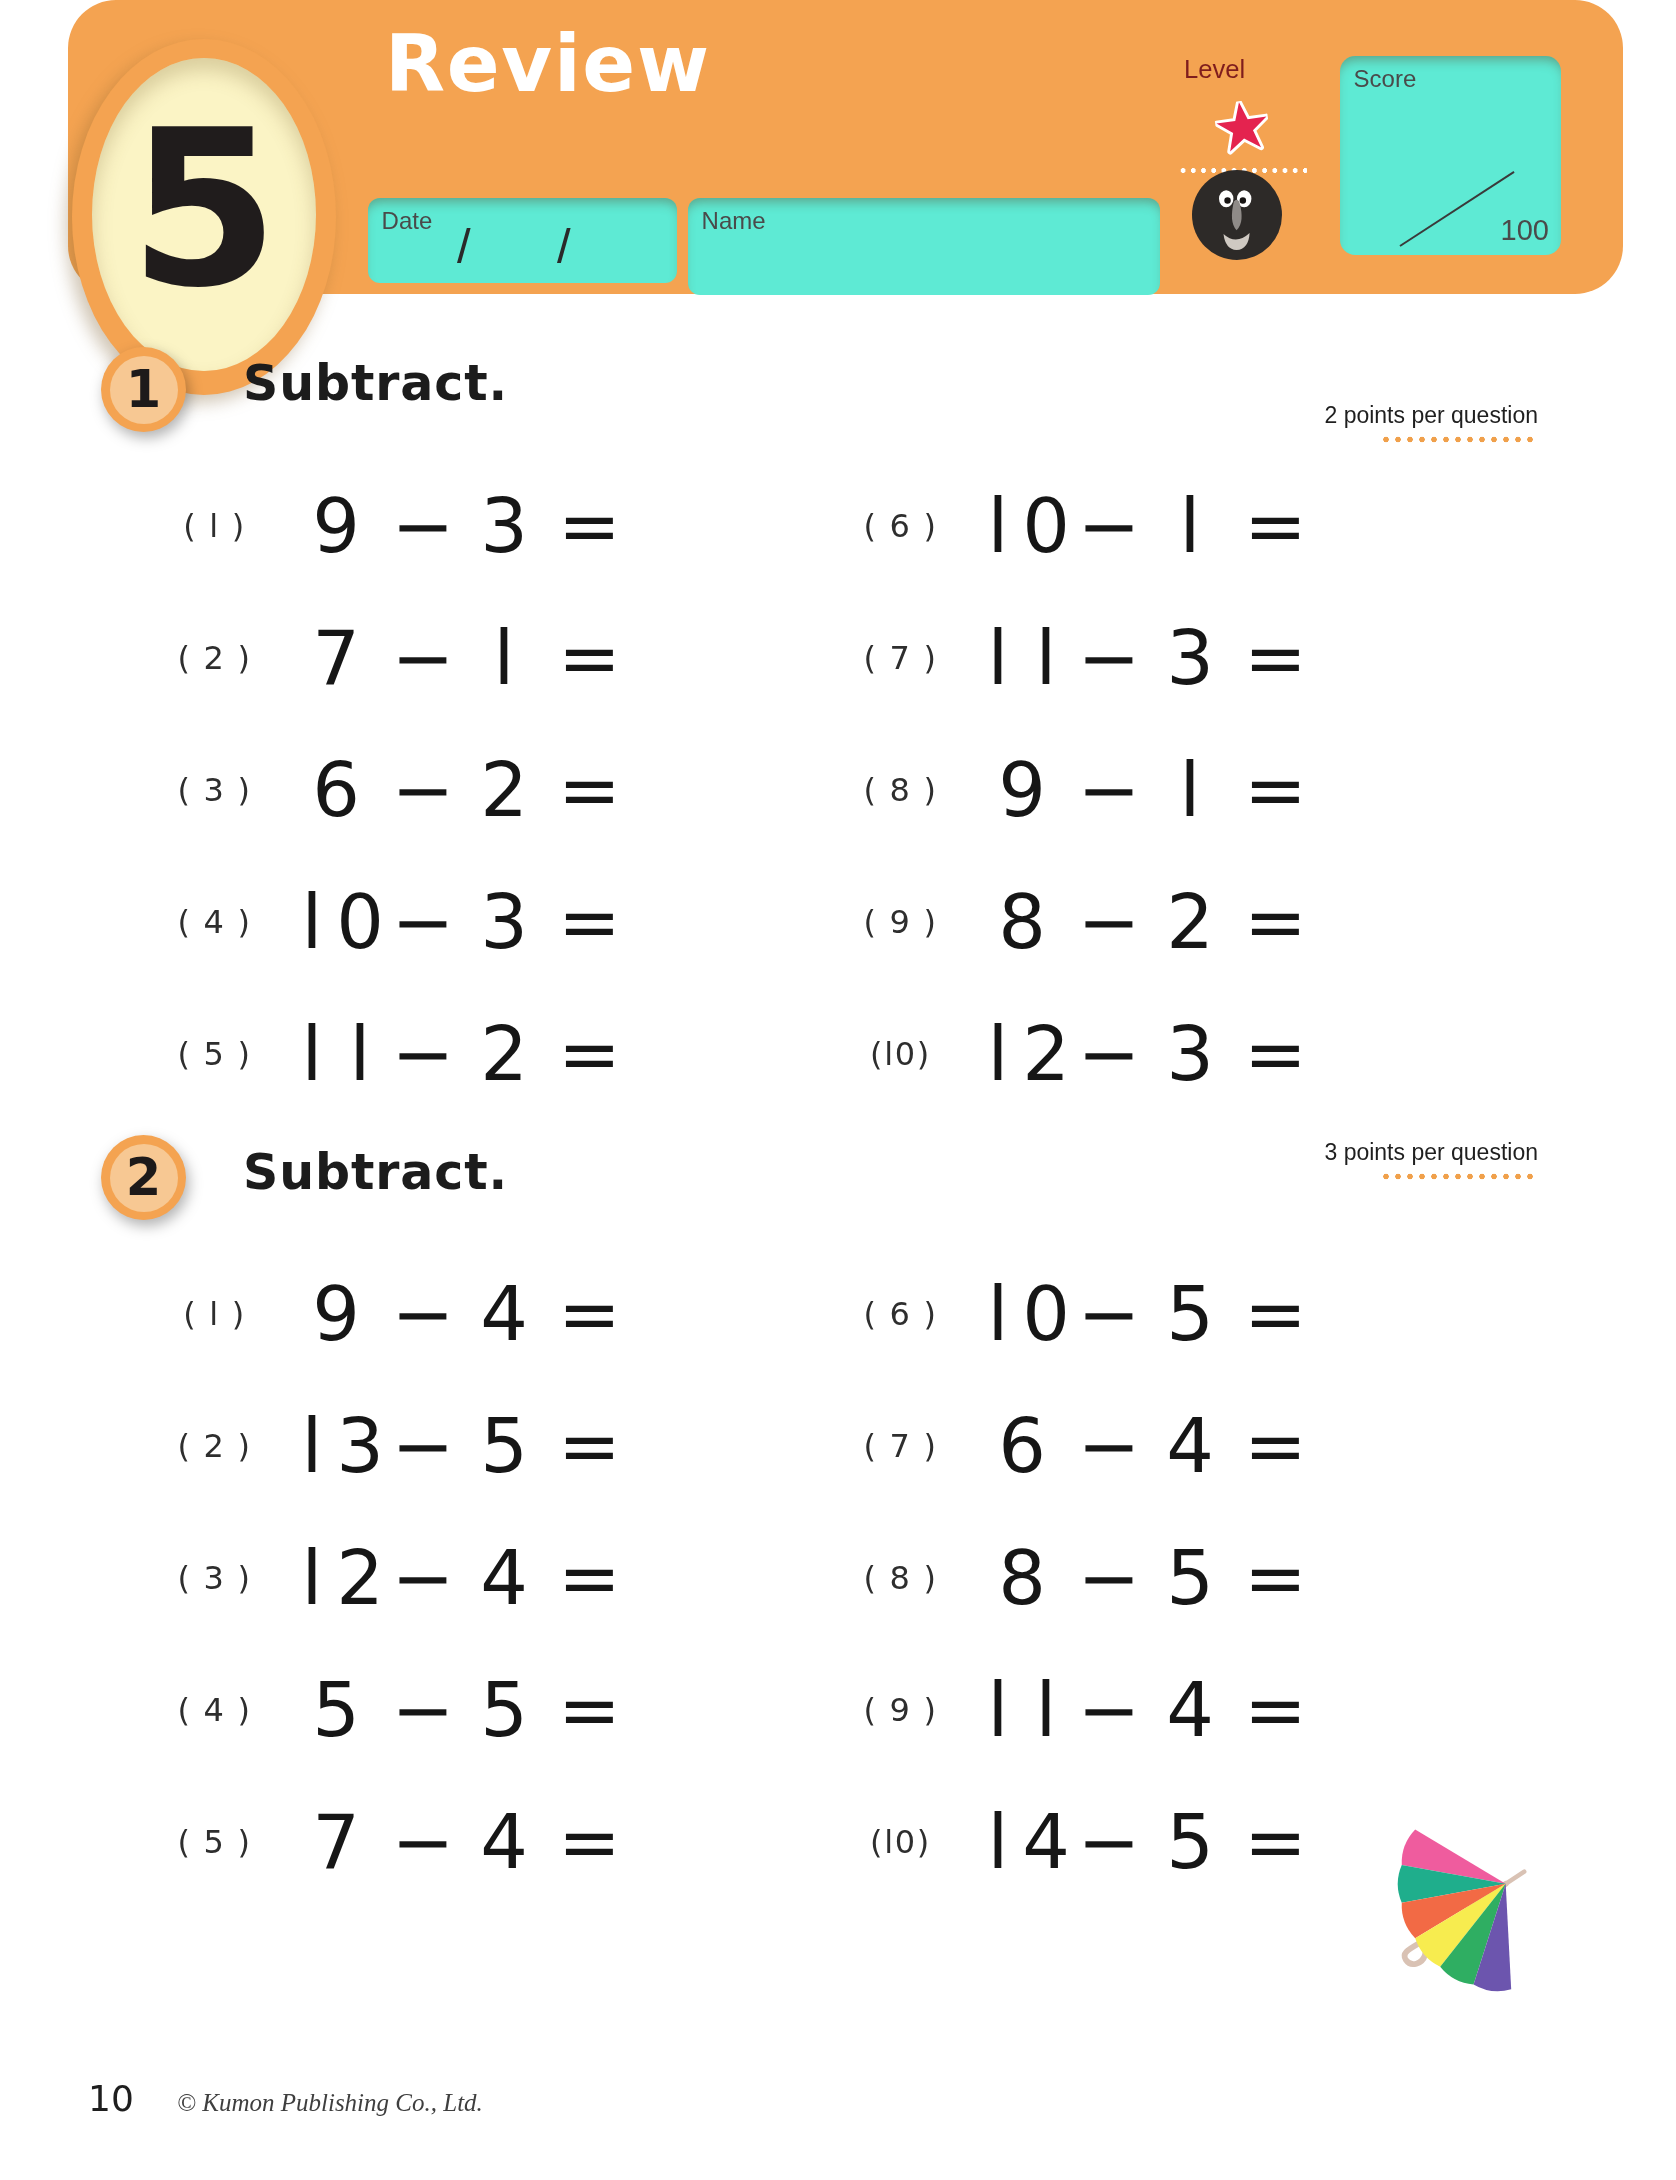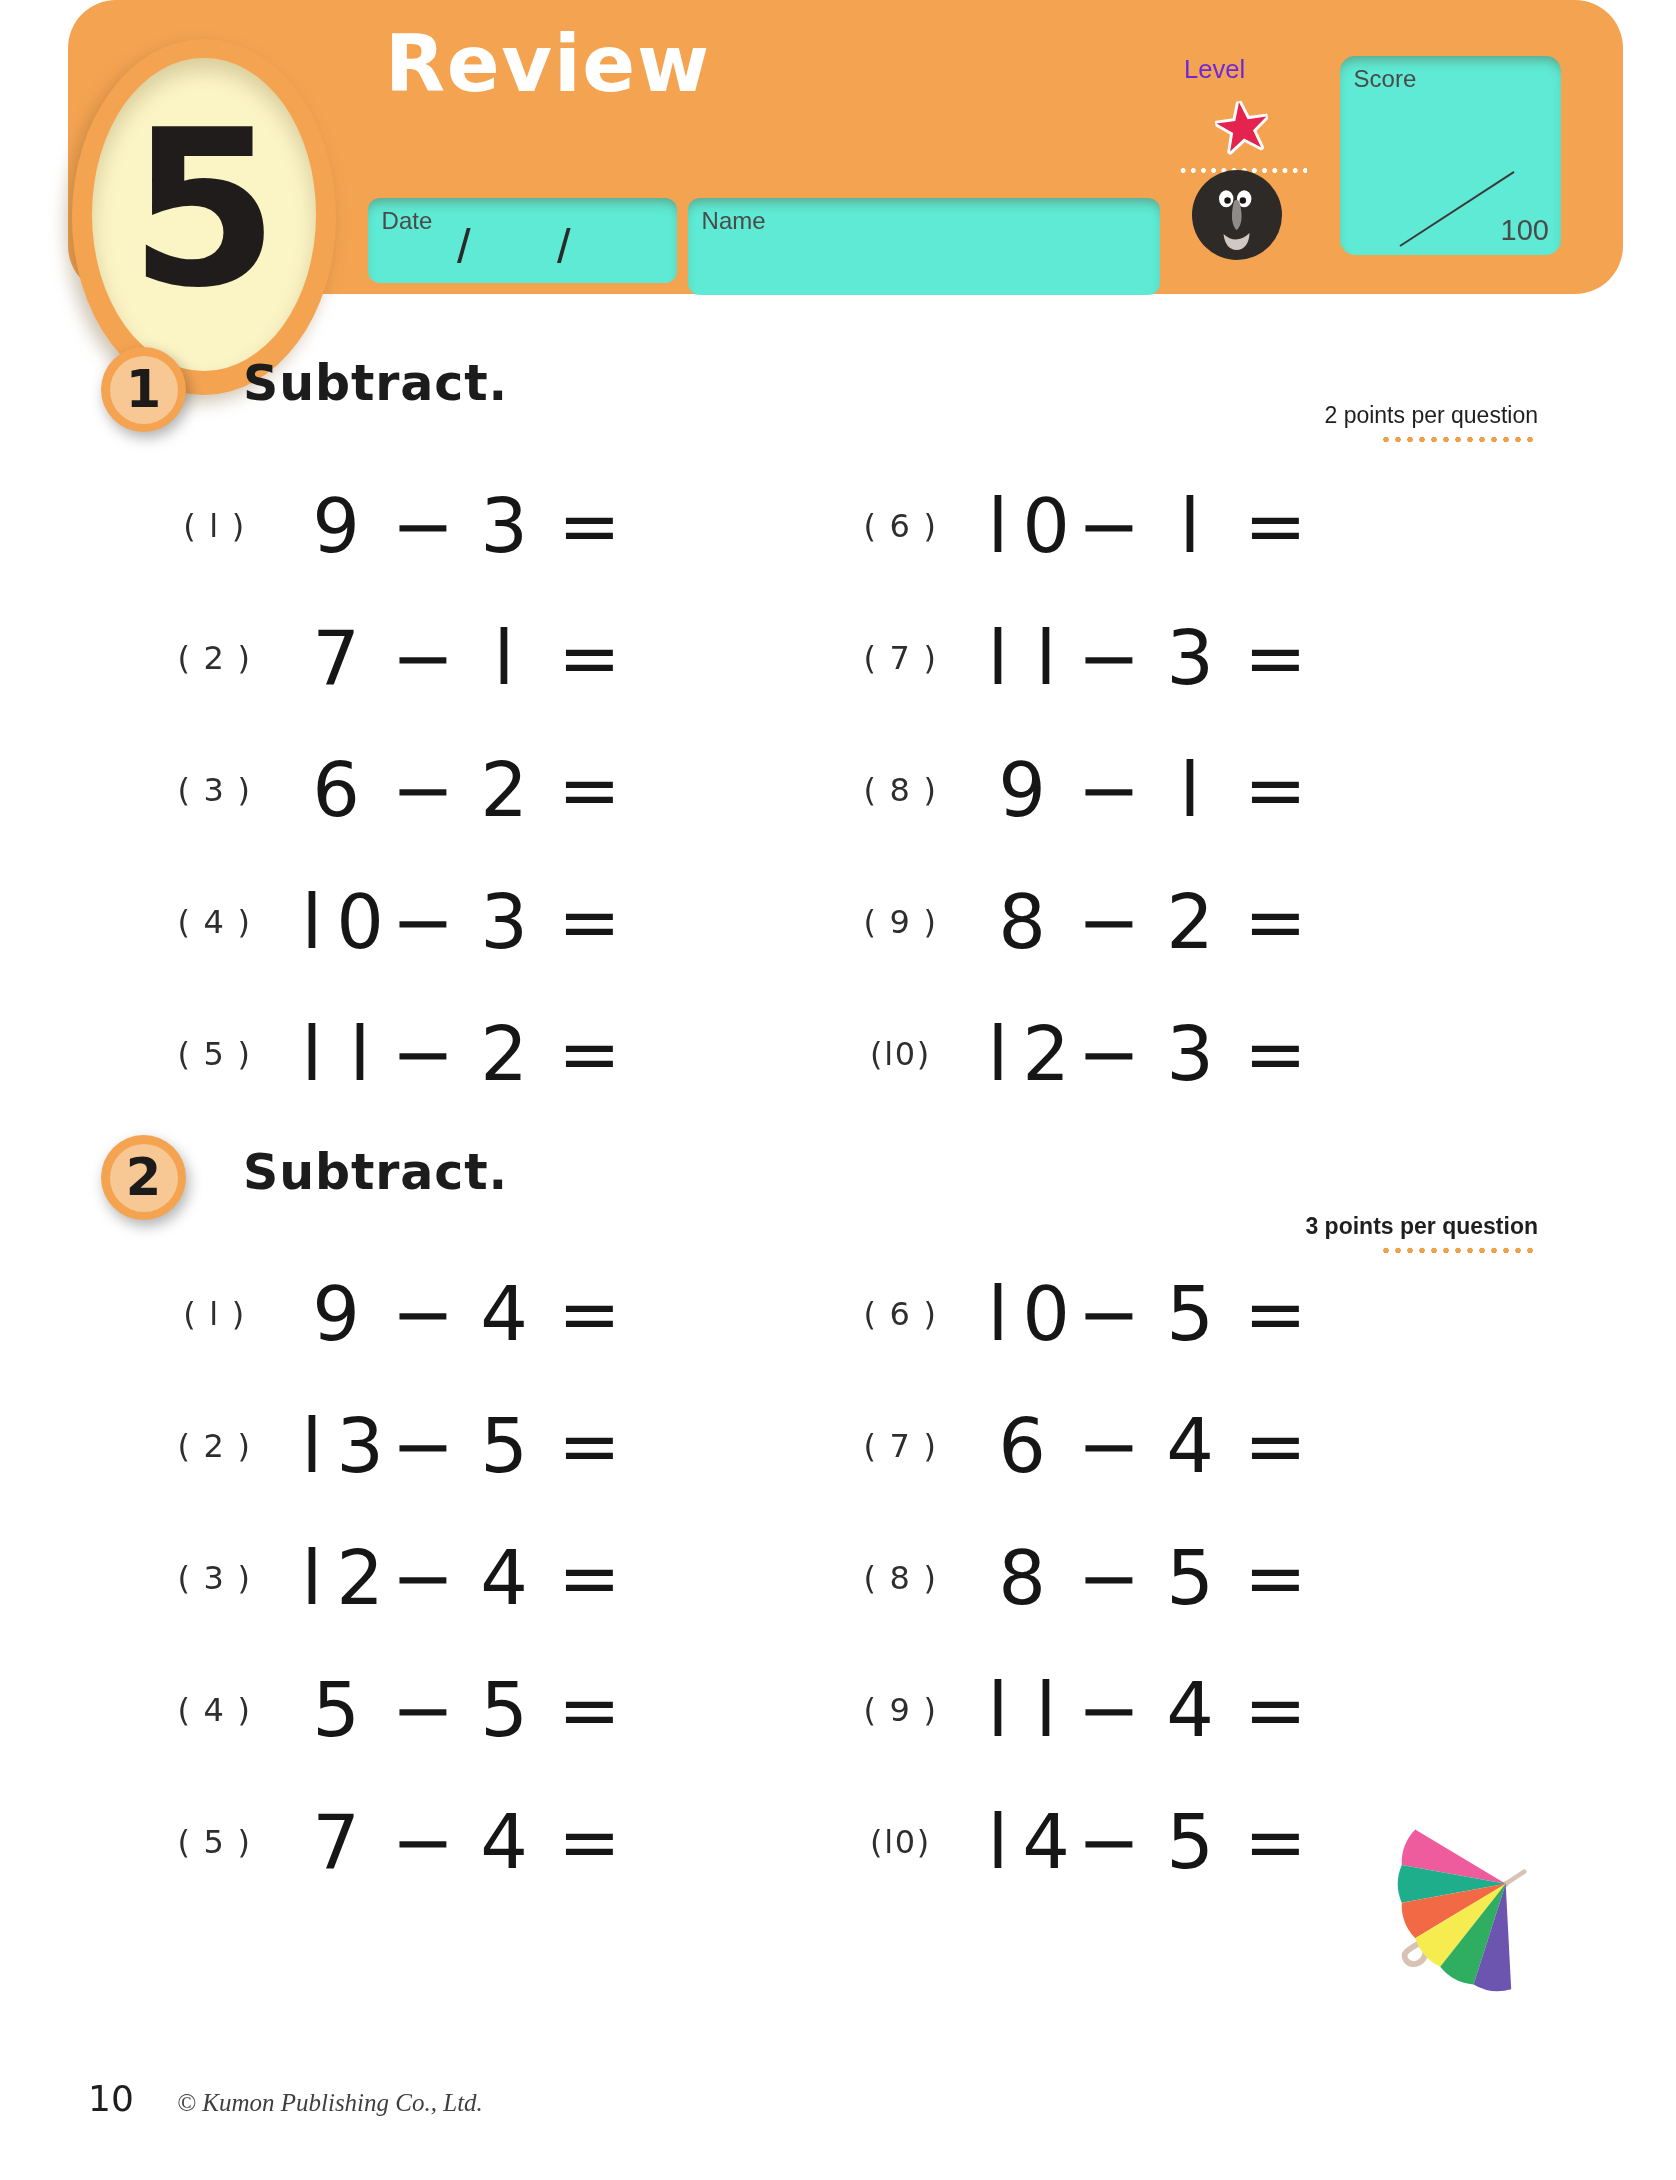--- a/index.html
+++ b/index.html
@@ -35,21 +35,21 @@
   .date-box{left:368px;top:198px;width:309px;height:85px;}
   .name-box{left:688px;top:198px;width:472px;height:97px;}
   .field-label{
     position:absolute;left:13.6px;top:8.5px;font-size:24px;color:#4a4a4a;
     font-family:"Liberation Sans", sans-serif;
   }
   .slash{position:absolute;top:20.4px;font-size:49px;color:#2a2a2a;font-family:"Liberation Sans", sans-serif;}
   .slash.s1{left:89px;}
   .slash.s2{left:189px;}
   .level-label{
-    position:absolute;left:1184px;top:55px;font-size:25.6px;color:#6d28d9;
+    position:absolute;left:1184px;top:55px;font-size:25.6px;color:#7f1d1d;
     font-family:"Liberation Sans", sans-serif;
   }
   .level-star{position:absolute;left:1216px;top:101px;width:53px;height:53px;transform:rotate(-8deg);}
   .level-dots{
     position:absolute;left:1178px;top:167px;width:129px;height:6.8px;
     background:radial-gradient(circle,#ffffff 2.2px,transparent 2.6px);
     background-size:10.2px 6.8px;background-repeat:repeat-x;
   }
   .score-box{left:1340px;top:56px;width:221px;height:199px;border-radius:15.3px;}
   .score-slash{
@@ -75,21 +75,21 @@
   .sec1 .sec-badge{top:347px;} .sec2 .sec-badge{top:1135px;}
   .instruction{
     position:absolute;left:243px;font-size:49px;font-weight:bold;color:#1c1c1c;
     letter-spacing:0.9px;
   }
   .sec1 .instruction{top:355px;} .sec2 .instruction{top:1144px;}
   .points-note{
     position:absolute;left:1282px;width:256px;text-align:right;
     font-size:23px;color:#1f1f1f;font-family:"Liberation Sans", sans-serif;
   }
-  .sec1 .points-note{top:402px;} .sec2 .points-note{top:1213px;font-weight:bold;}
+  .sec1 .points-note{top:402px;} .sec2 .points-note{top:1139px;}
   .points-note::after{
     content:"";display:block;margin-left:auto;margin-top:6.8px;width:158px;height:6.8px;
     background:radial-gradient(circle,#F0A04B 2.5px,transparent 3px);
     background-size:12px 6.8px;background-repeat:repeat-x;
   }
   
   .problems{position:absolute;}
   .p-left.s1{left:170px;top:460px;} .p-right.s1{left:856px;top:460px;}
   .p-left.s2{left:170px;top:1248px;} .p-right.s2{left:856px;top:1248px;}
   .prow{display:flex;align-items:center;height:132px;}

